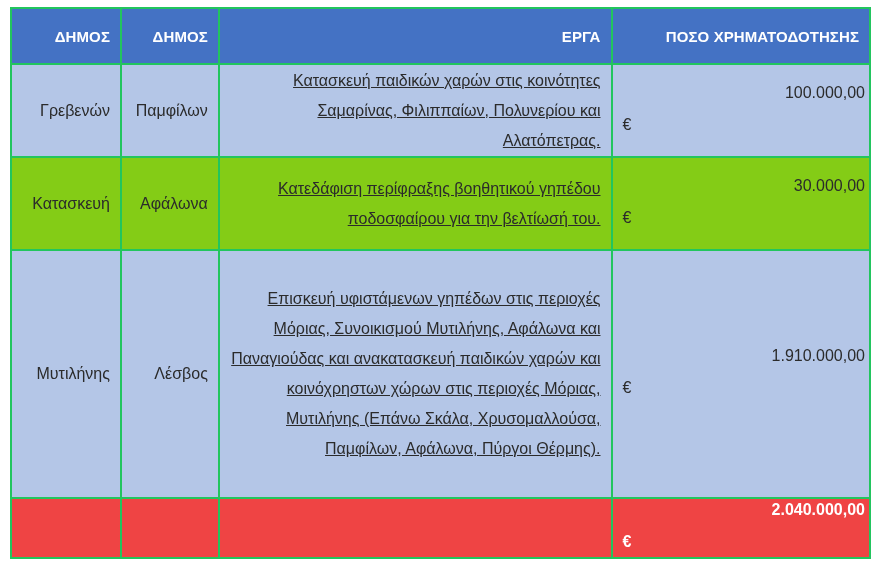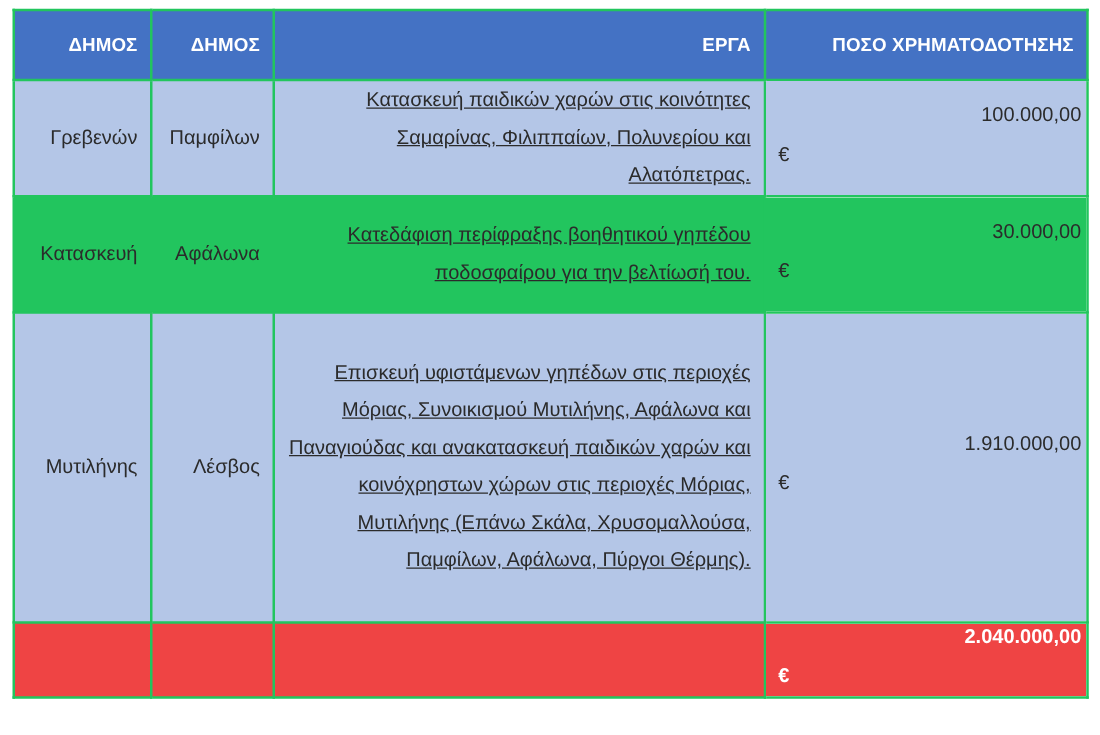--- a/index.html
+++ b/index.html
@@ -32,21 +32,21 @@
     }
     .funding-table thead th {
       background: #4472c4;
       color: #ffffff;
       font-weight: bold;
       font-size: 15px;
       height: 54px;
       letter-spacing: 0.1px;
     }
     .row-odd td { background: #b4c6e7; }
-    .row-even td { background: #22c55e; }
+    .row-even td { background: #84cc16; }
     .total-row td { background: #ef4444; color: #ffffff; font-weight: bold; }
     .col-dimos { width: 100px; }
     .col-nomos { width: 89px; }
     .col-erga { width: 357px; }
     .col-poso { width: 235px; }
     .erga-cell {
       line-height: 30px;
       padding-top: 2px;
       padding-bottom: 2px;
       text-decoration: underline;

